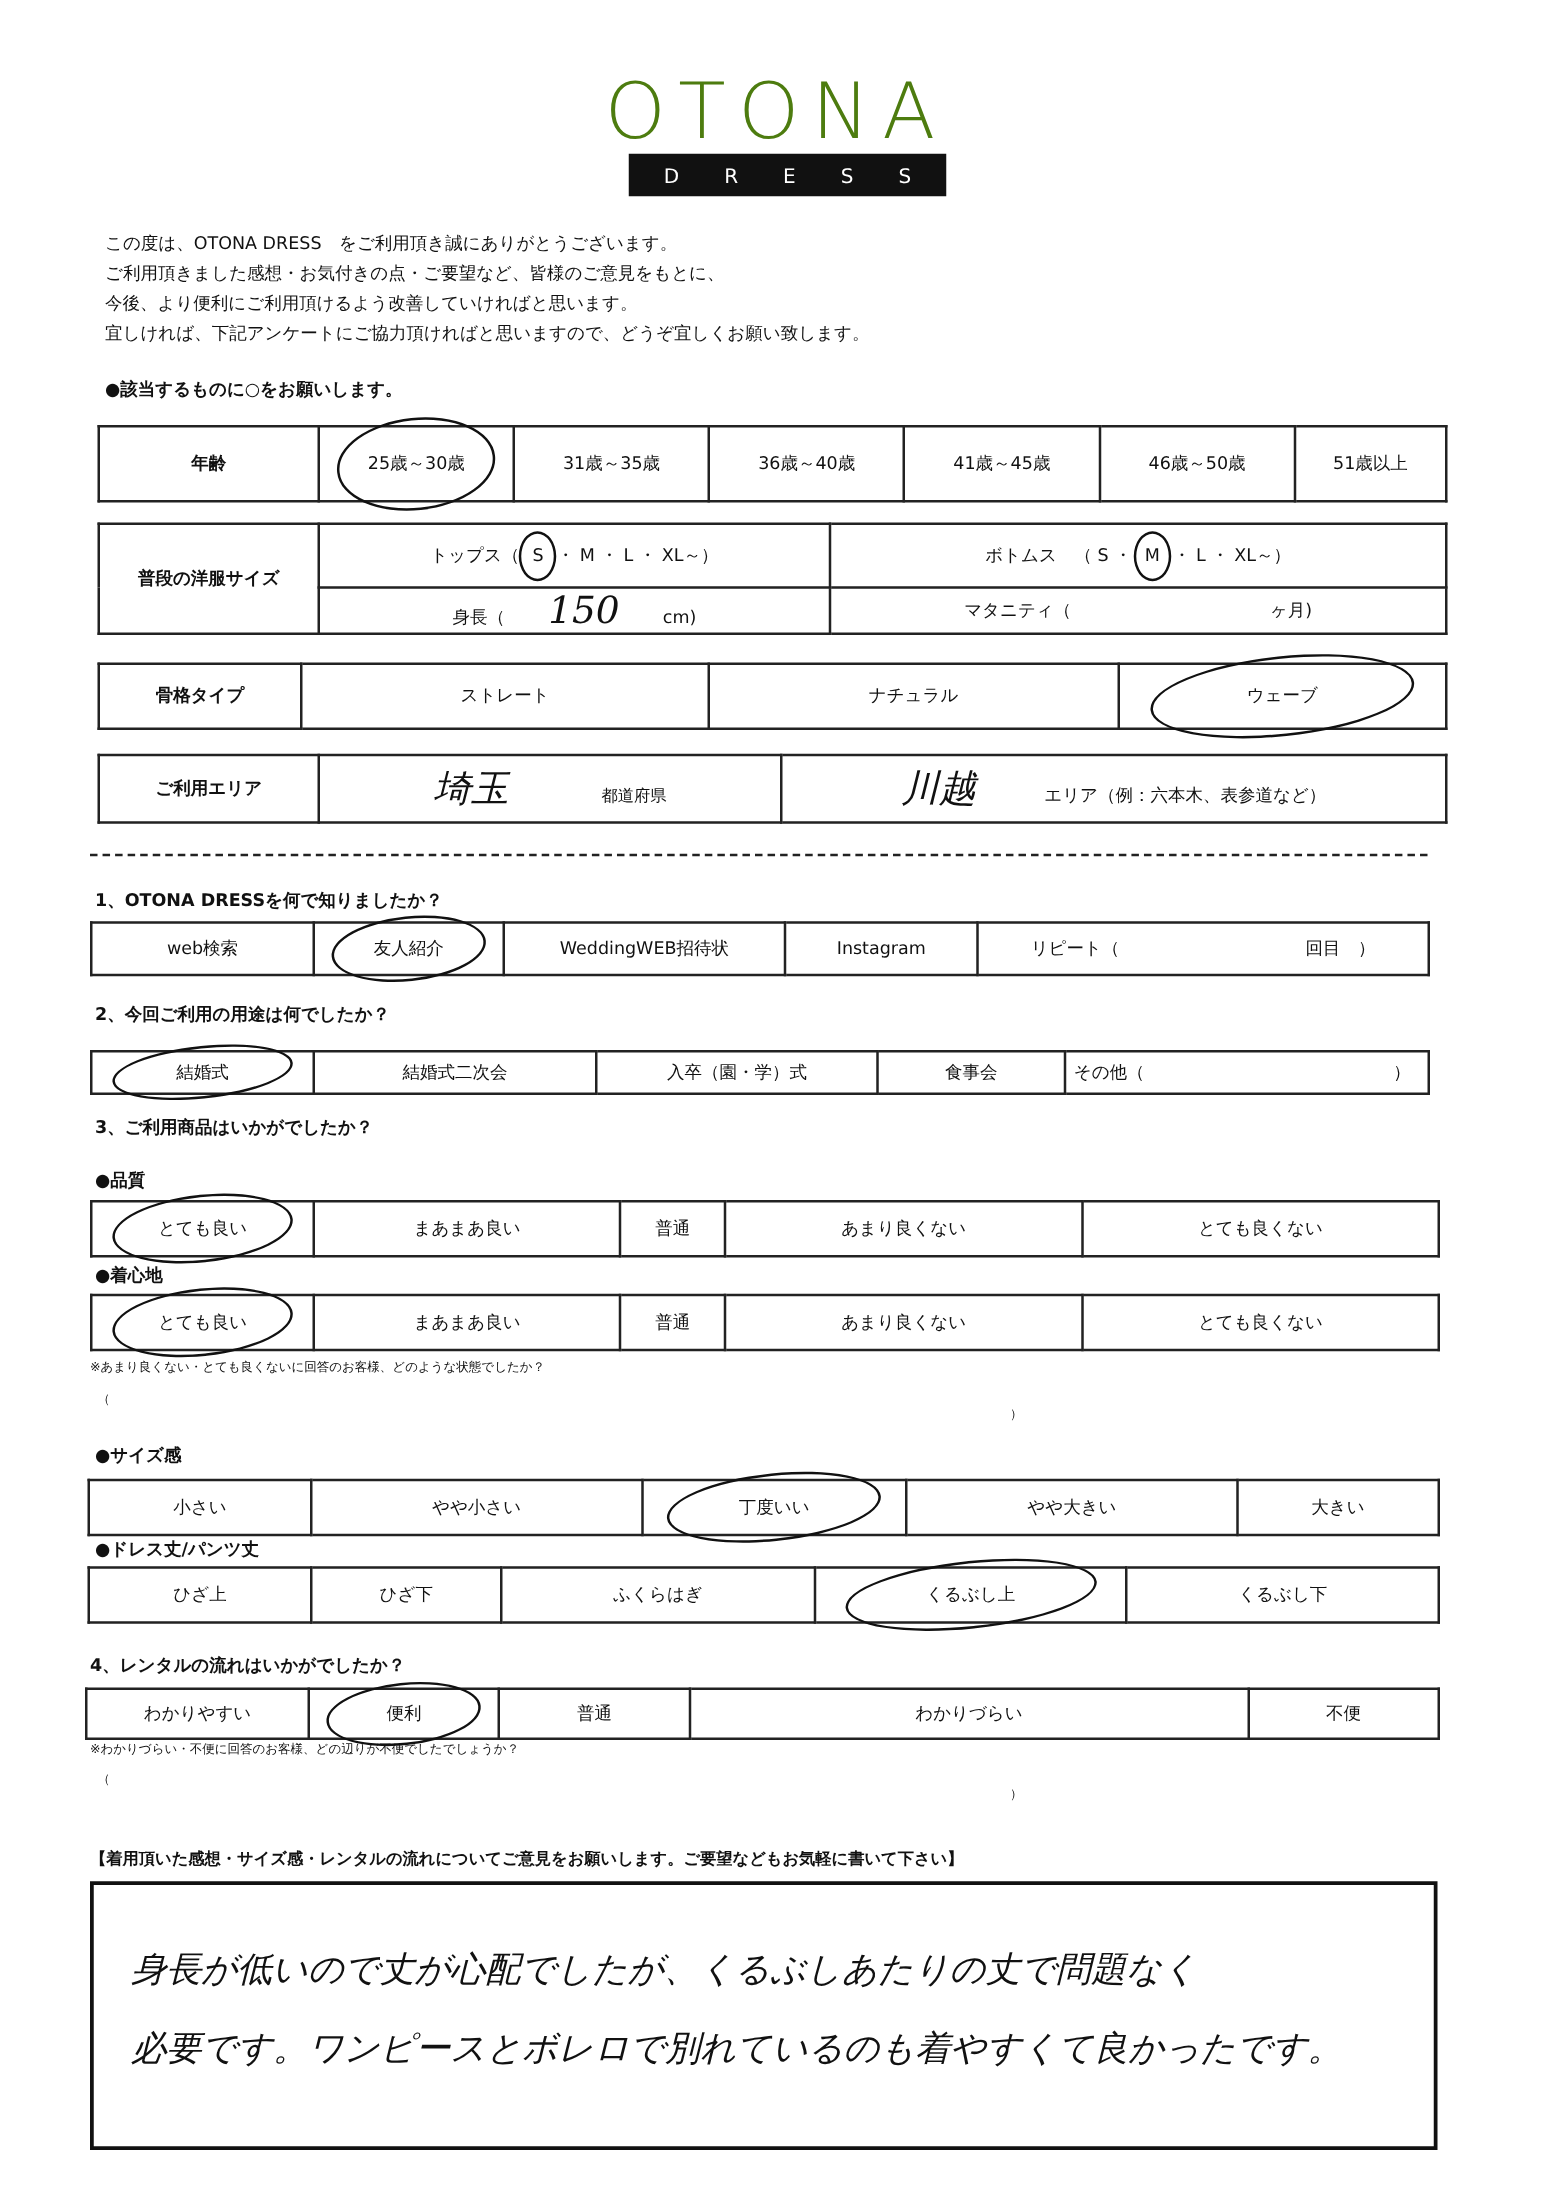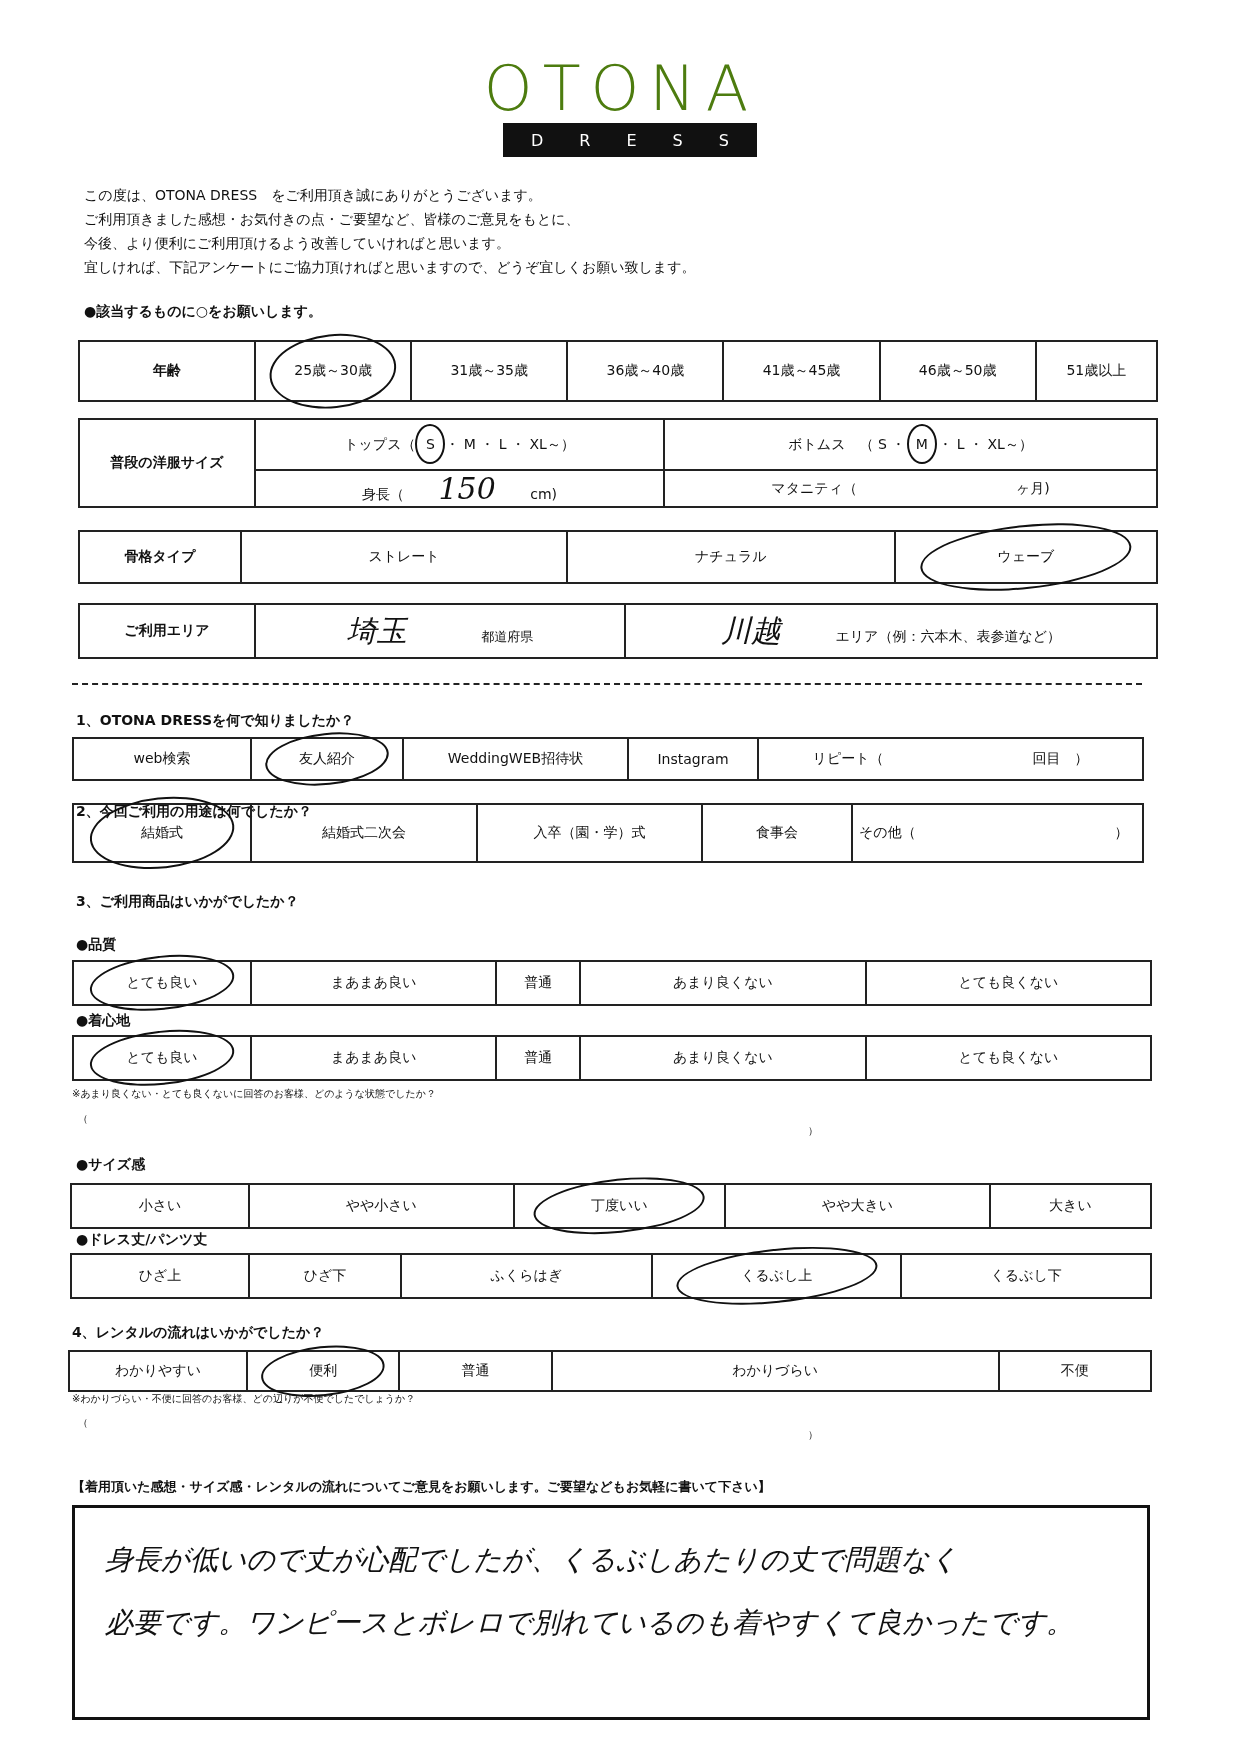--- a/index.html
+++ b/index.html
@@ -10,21 +10,21 @@
   .intro { left: 84px; top: 183px; font-size: 14px; line-height: 24px; }
   .sec-head { font-size: 14px; font-weight: bold; }
   table.grid { position: absolute; border-collapse: collapse; }
   table.grid td { border: 2px solid #222; text-align: center; font-size: 14px; height: 100%; position: relative; }
   .label { font-weight: bold; }
   .circled::after { content: ""; position: absolute; left: 50%; top: 50%; transform: translate(-50%, -50%) rotate(-6deg); border: 2px solid #111; border-radius: 50%; width: 80%; height: 120%; pointer-events: none; }
   .circled-sm::after { content: ""; position: absolute; left: 50%; top: 50%; transform: translate(-50%, -50%); border: 2px solid #111; border-radius: 50%; width: 26px; height: 36px; }
   .hand { font-family: "DejaVu Serif", serif; font-style: italic; font-size: 30px; }
   .note { font-size: 10px; }
   .dash { left: 72px; top: 683px; width: 1070px; border-top: 2px dashed #222; }
-  .comment-box { left: 72px; top: 1505px; width: 1078px; height: 215px; border: 3px solid #111; padding: 20px 30px; }
+  .comment-box { left: 72px; top: 1505px; width: 1078px; height: 215px; border: 3px solid #111; padding: 36px 30px; }
   .comment-line { font-family: "DejaVu Serif", serif; font-style: italic; font-size: 28px; line-height: 63px; white-space: nowrap; }
 </style>
 </head>
 <body>
 
 <div class="abs logo-top">OTONA</div>
 <div class="abs logo-bar">
   <span>D</span>
   <span>R</span>
   <span>E</span>
@@ -118,32 +118,32 @@
 
 <div class="abs dash"></div>
 
 <div class="abs sec-head" style="left:76px;top:712px;">1、OTONA DRESSを何で知りましたか？</div>
 <table class="grid" style="left:72px;top:737px;width:1072px;height:44px;">
   <tbody>
       <tr>
     <td style="width:178px">web検索</td>
     <td style="width:152px" class="circled">友人紹介</td>
     <td style="width:225px">WeddingWEB招待状</td>
-    <td style="width:130px">Instagram</td>
+    <td style="width:154px">Instagram</td>
     <td>
       <span>リピート（</span>
       <span style="display:inline-block;width:140px"></span>
       <span>回目　）</span>
     </td>
   </tr>
 </tbody>
   </table>
 
 <div class="abs sec-head" style="left:76px;top:803px;">2、今回ご利用の用途は何でしたか？</div>
-<table class="grid" style="left:72px;top:803px;width:1072px;height:60px;">
+<table class="grid" style="left:72px;top:840px;width:1072px;height:36px;">
   <tbody>
       <tr>
     <td style="width:178px" class="circled">結婚式</td>
     <td style="width:226px">結婚式二次会</td>
     <td style="width:225px">入卒（園・学）式</td>
     <td style="width:150px">食事会</td>
     <td style="text-align:left;padding-left:6px">
       <span>その他（</span>
       <span style="display:inline-block;width:190px"></span>
       <span>）</span>

